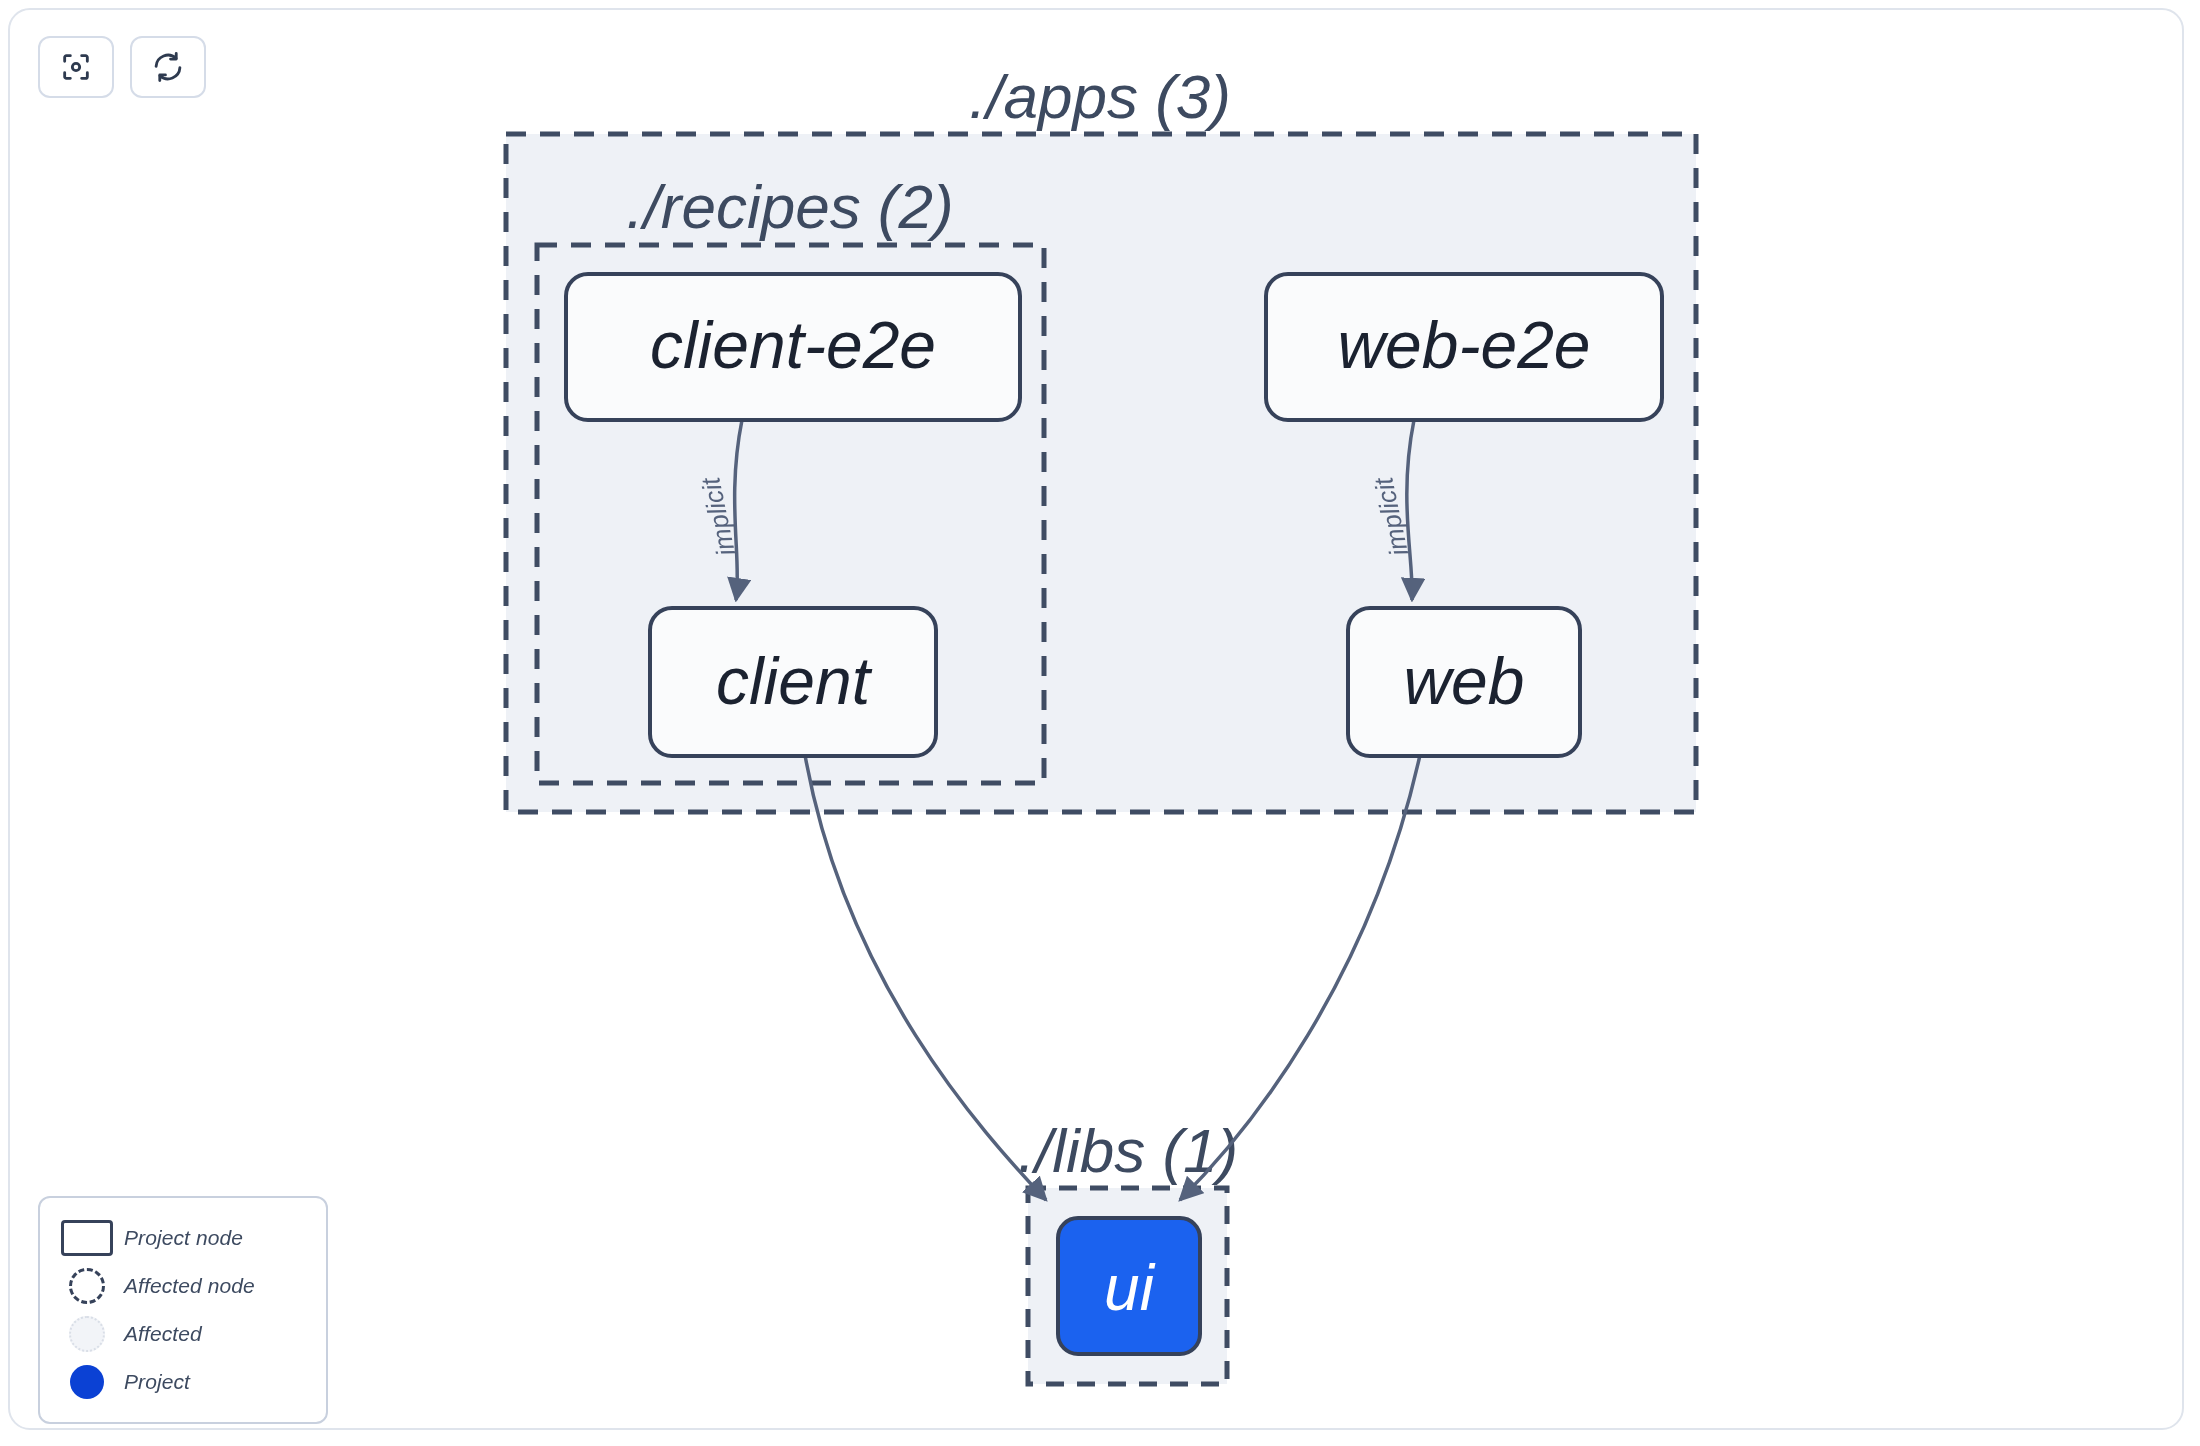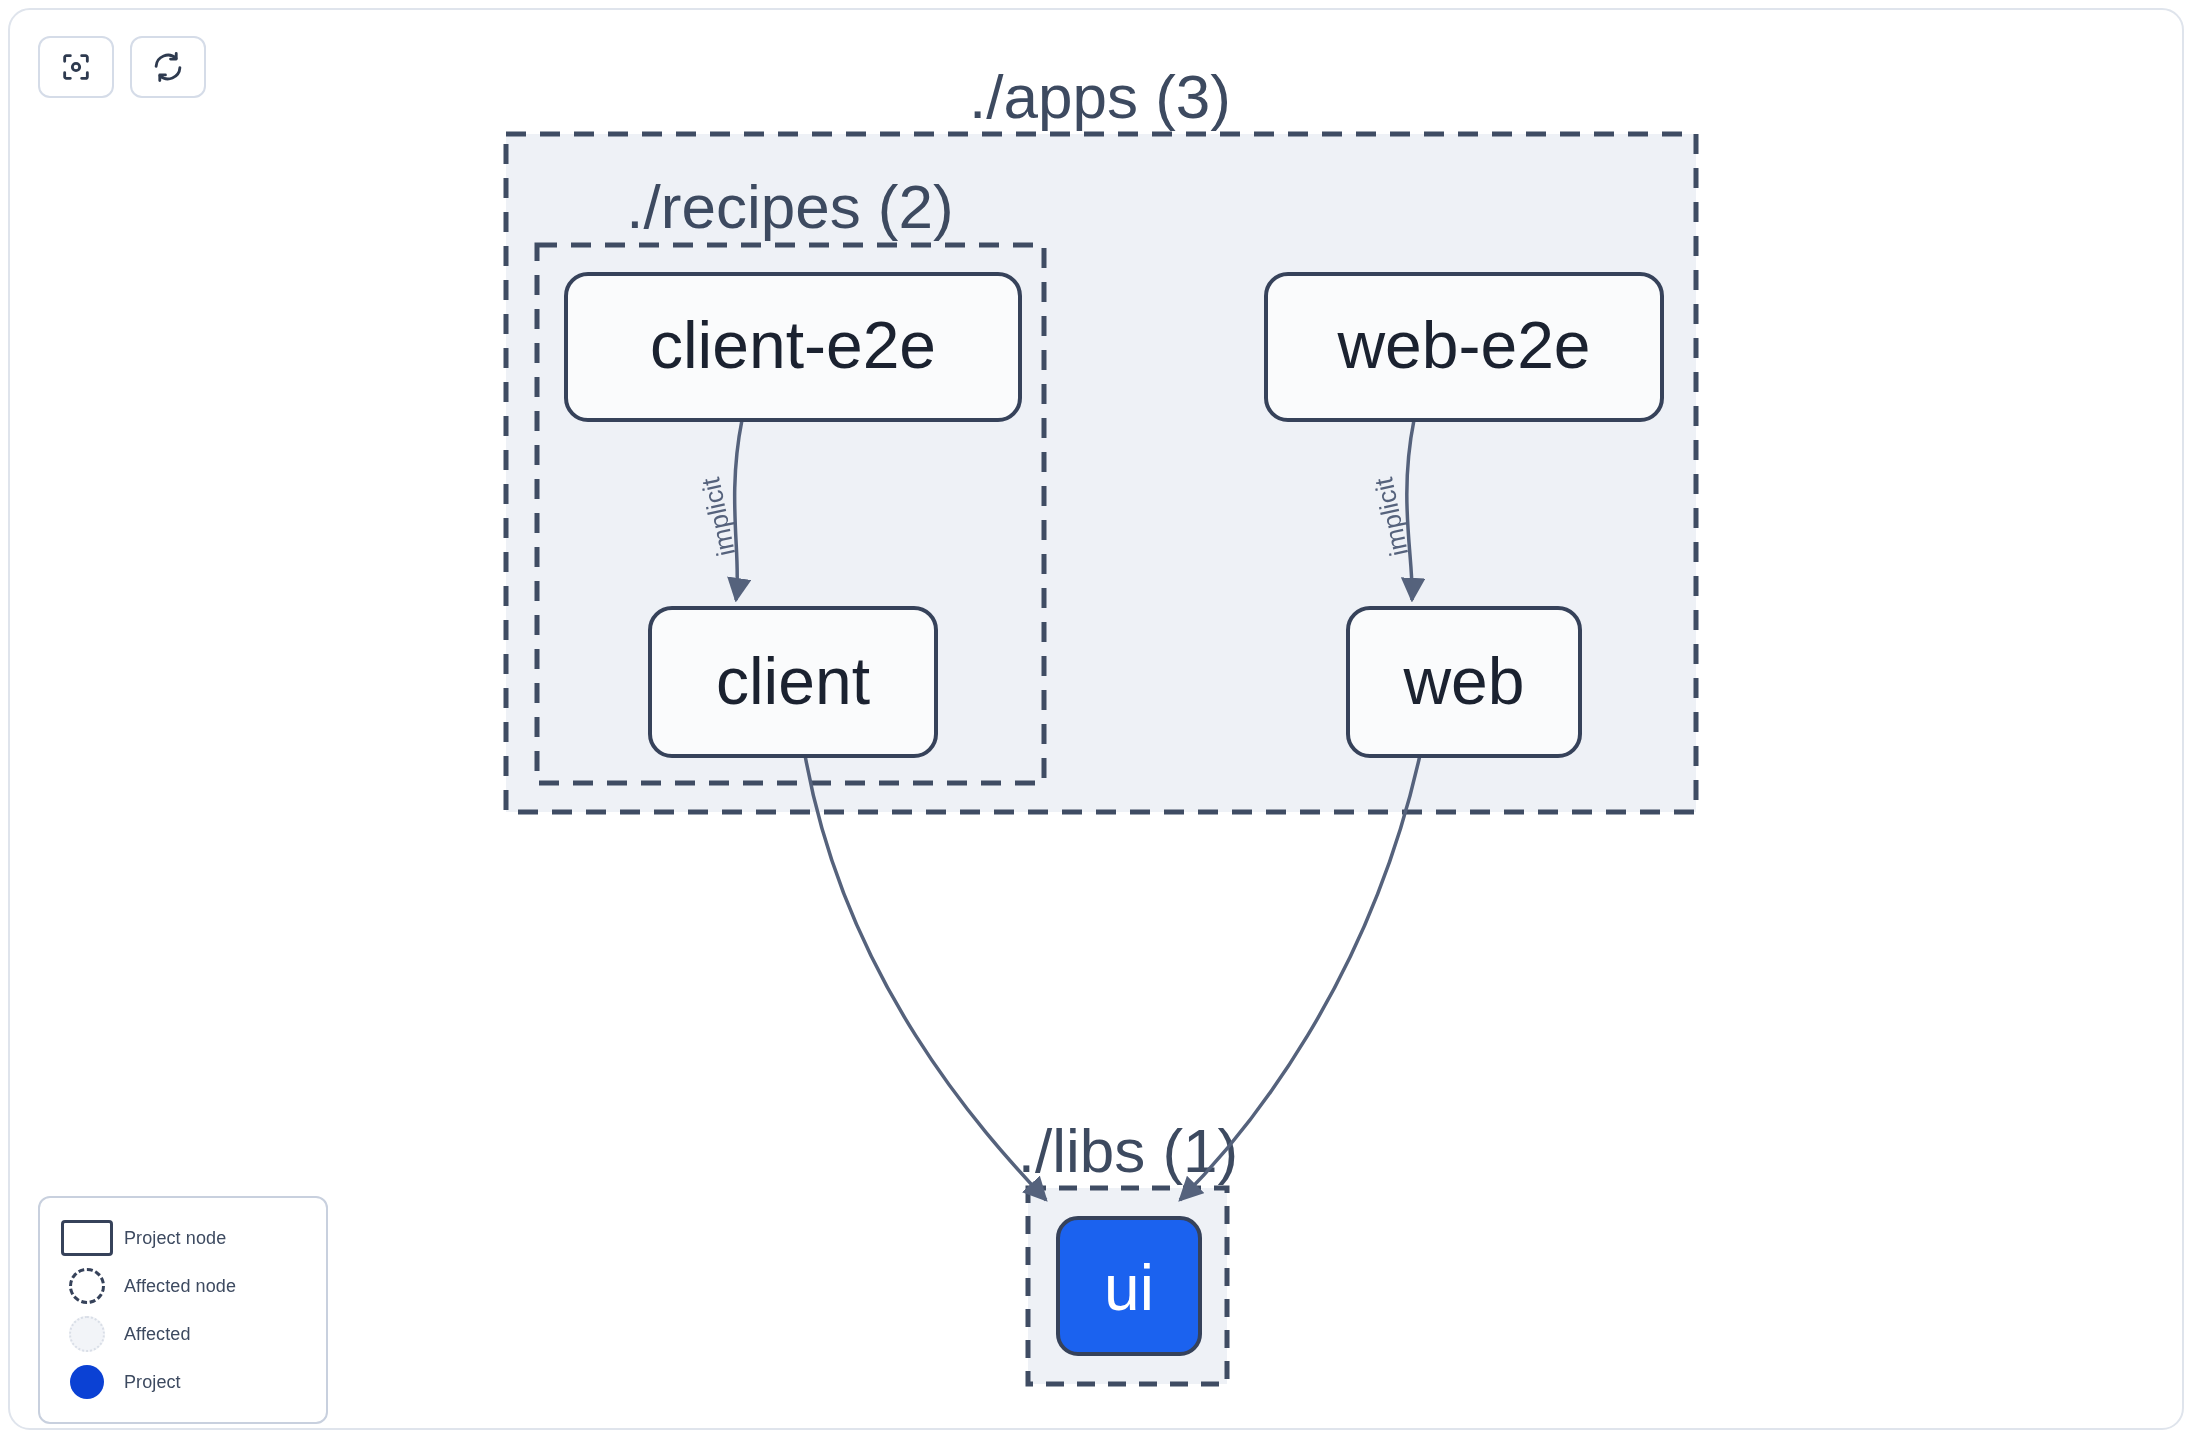--- a/index.html
+++ b/index.html
@@ -7,20 +7,21 @@
     padding: 0;
     background: #ffffff;
     font-family: "Liberation Sans", sans-serif;
   }
   #page {
     position: relative;
     width: 2200px;
     height: 1446px;
     background: #ffffff;
     overflow: hidden;
+    font-style: italic;
   }
   
   .app-frame {
     position: absolute;
     left: 8px;
     top: 8px;
     width: 2176px;
     height: 1422px;
     border: 2px solid #dfe4ec;
     border-radius: 22px;
@@ -105,21 +106,21 @@
     border-radius: 50%;
     background: #f2f4f8;
     box-sizing: border-box;
   }
   .sw-touched {
     width: 34px; height: 34px;
     border-radius: 50%;
     background: #0b41d4;
   }
   .legend-label {
-    font-size: 18px;
+    font-size: 21px;
     color: #3d4a60;
     letter-spacing: 0.1px;
     margin-left: 8px;
     white-space: nowrap;
   }
 </style>
 </head>
 <body>
 
 <div id="page">

